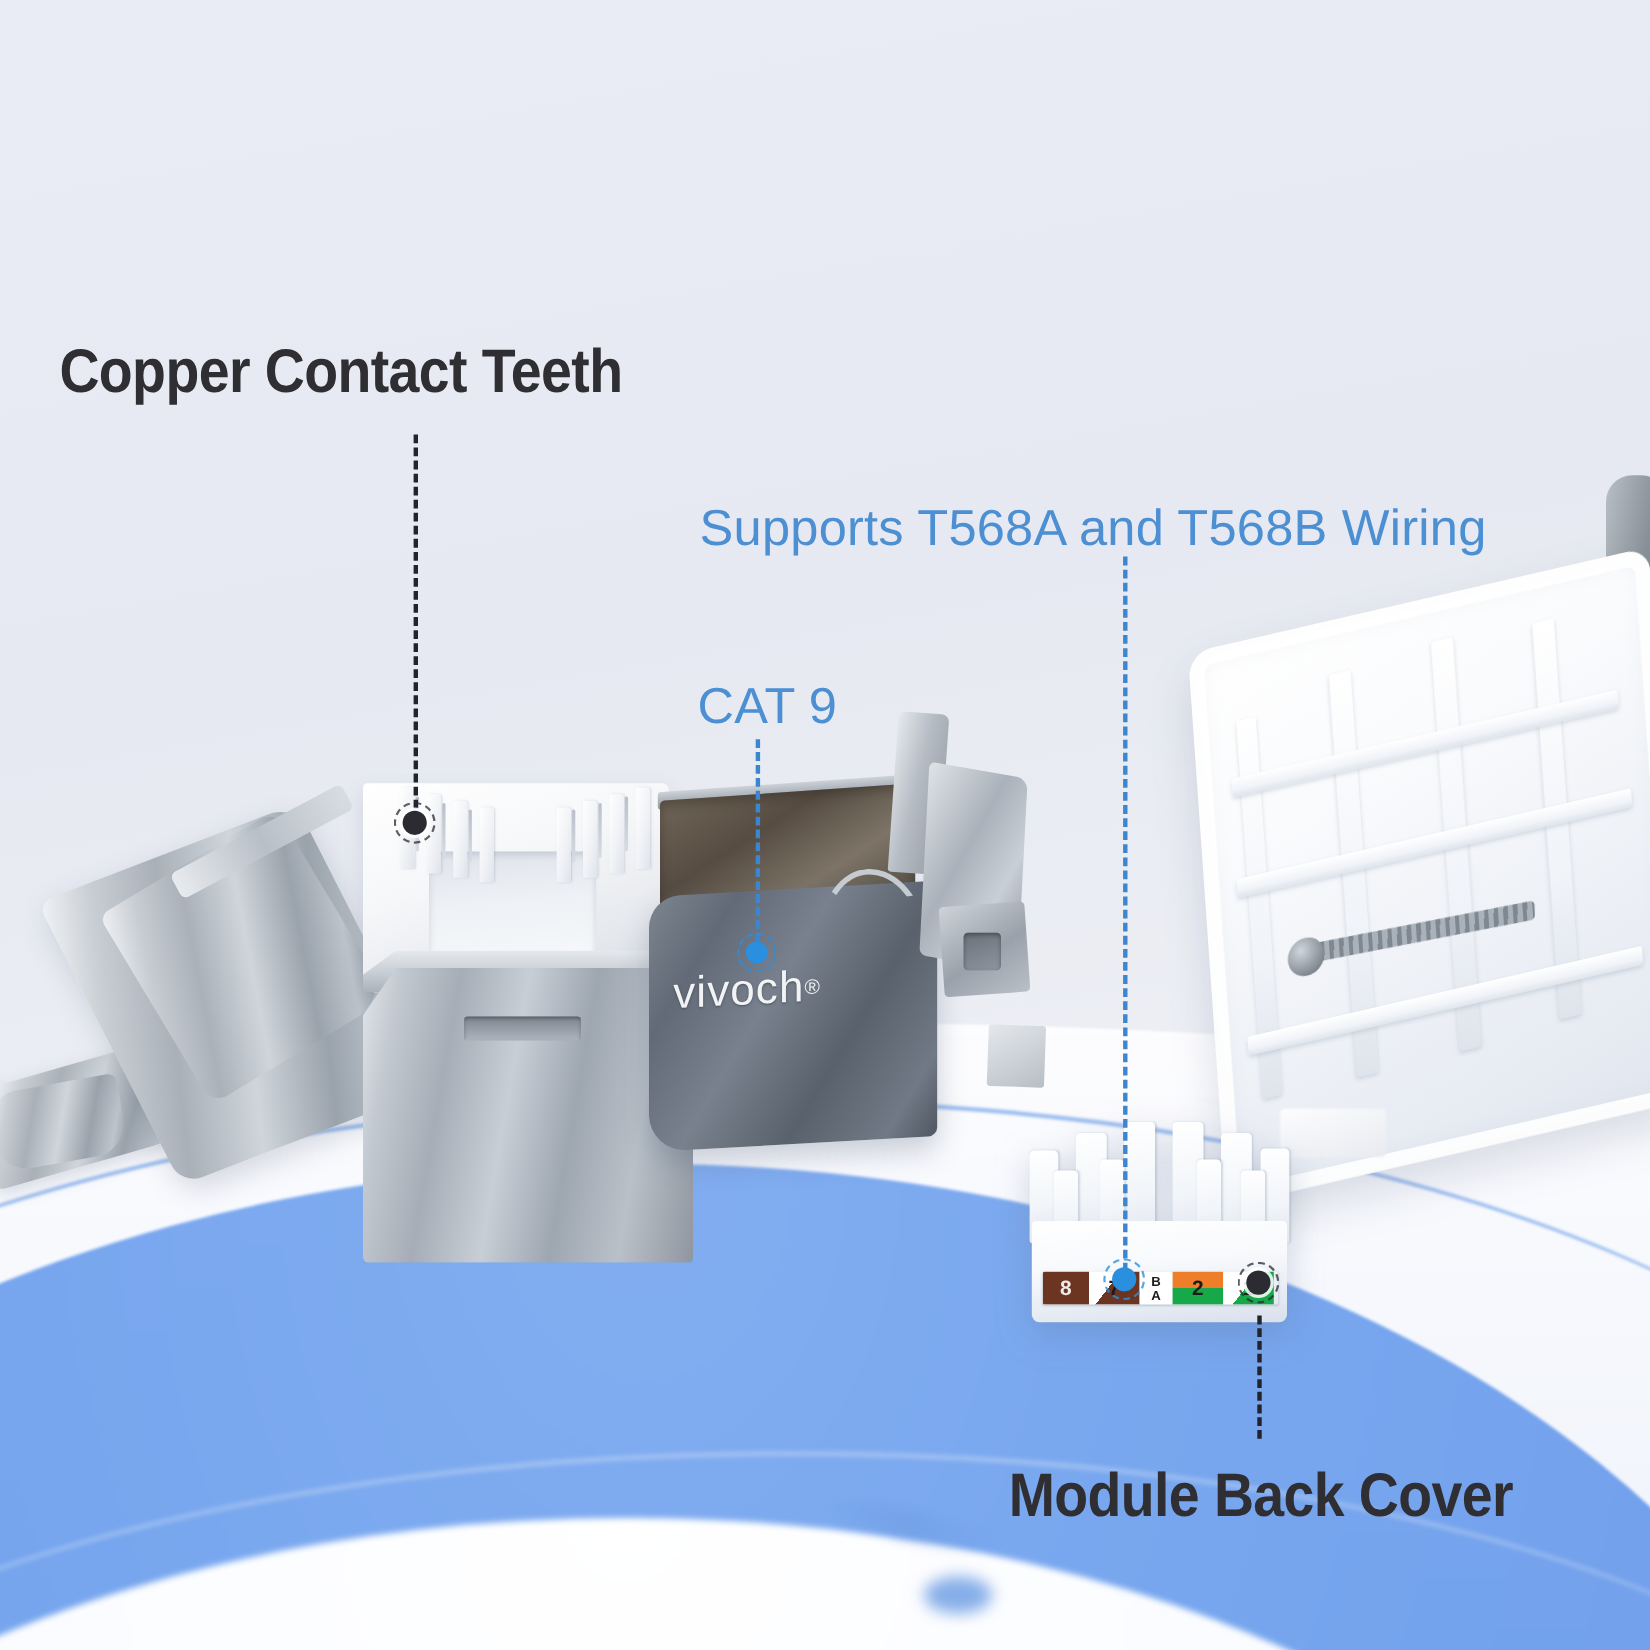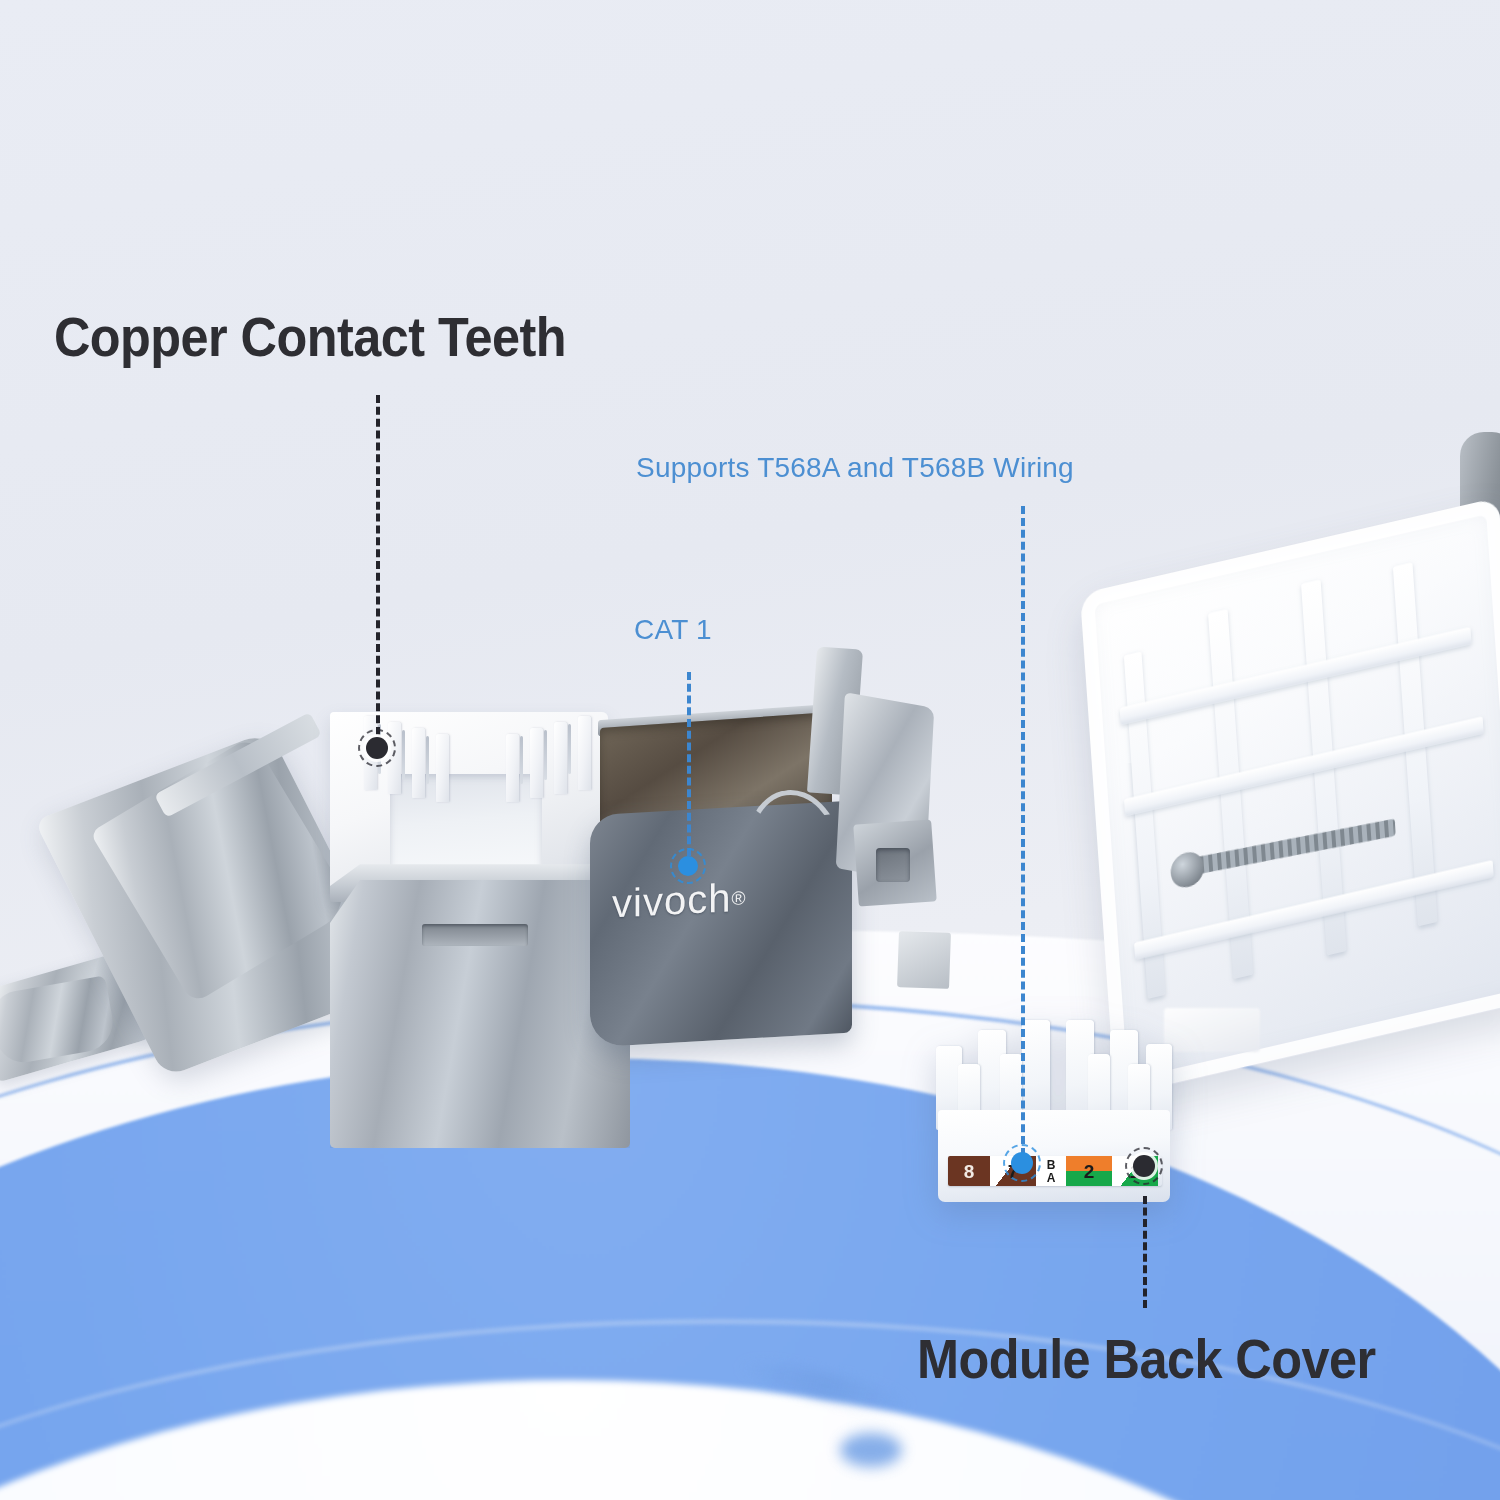--- a/index.html
+++ b/index.html
@@ -385,21 +385,21 @@
     white-space: nowrap;
     transform: scaleX(.90);
     transform-origin: left center;
   }
   .callout-title.right-anchor { transform-origin: right center; }
 
   .callout-sub {
     position: absolute;
     font-family: "Liberation Sans", sans-serif;
     font-weight: 400;
-    font-size: 28px;
+    font-size: 46px;
     color: #4c8fd2;
     white-space: nowrap;
     letter-spacing: .2px;
   }
 
   .lead-line {
     position: absolute;
     width: 0;
     border-left-width: 4px;
     border-left-style: dashed;
@@ -537,21 +537,21 @@
   </div>
 
   <div class="callout-title" style="left:54px; top:304px;">Copper Contact Teeth</div>
   <div class="lead-line lead-dark" style="left:376px; top:395px; height:340px;"></div>
   <div class="lead-dot dot-dark" style="left:377px; top:748px;"></div>
 
   <div class="callout-sub" style="left:636px; top:452px;">Supports T568A and T568B Wiring</div>
   <div class="lead-line lead-blue" style="left:1021px; top:506px; height:650px;"></div>
   <div class="lead-dot dot-blue" style="left:1022px; top:1163px;"></div>
 
-  <div class="callout-sub" style="left:634px; top:614px;">CAT 1</div>
+  <div class="callout-sub" style="left:634px; top:614px;">CAT 9</div>
   <div class="lead-line lead-blue" style="left:687px; top:672px; height:184px;"></div>
   <div class="lead-dot dot-blue" style="left:688px; top:866px; width:20px; height:20px;"></div>
 
   <div class="callout-title right-anchor" style="left:866px; top:1326px;">Module Back Cover</div>
   <div class="lead-line lead-dark" style="left:1143px; top:1196px; height:112px;"></div>
   <div class="lead-dot dot-dark" style="left:1144px; top:1166px;"></div>
 
 </div>
 
 </body></html>

